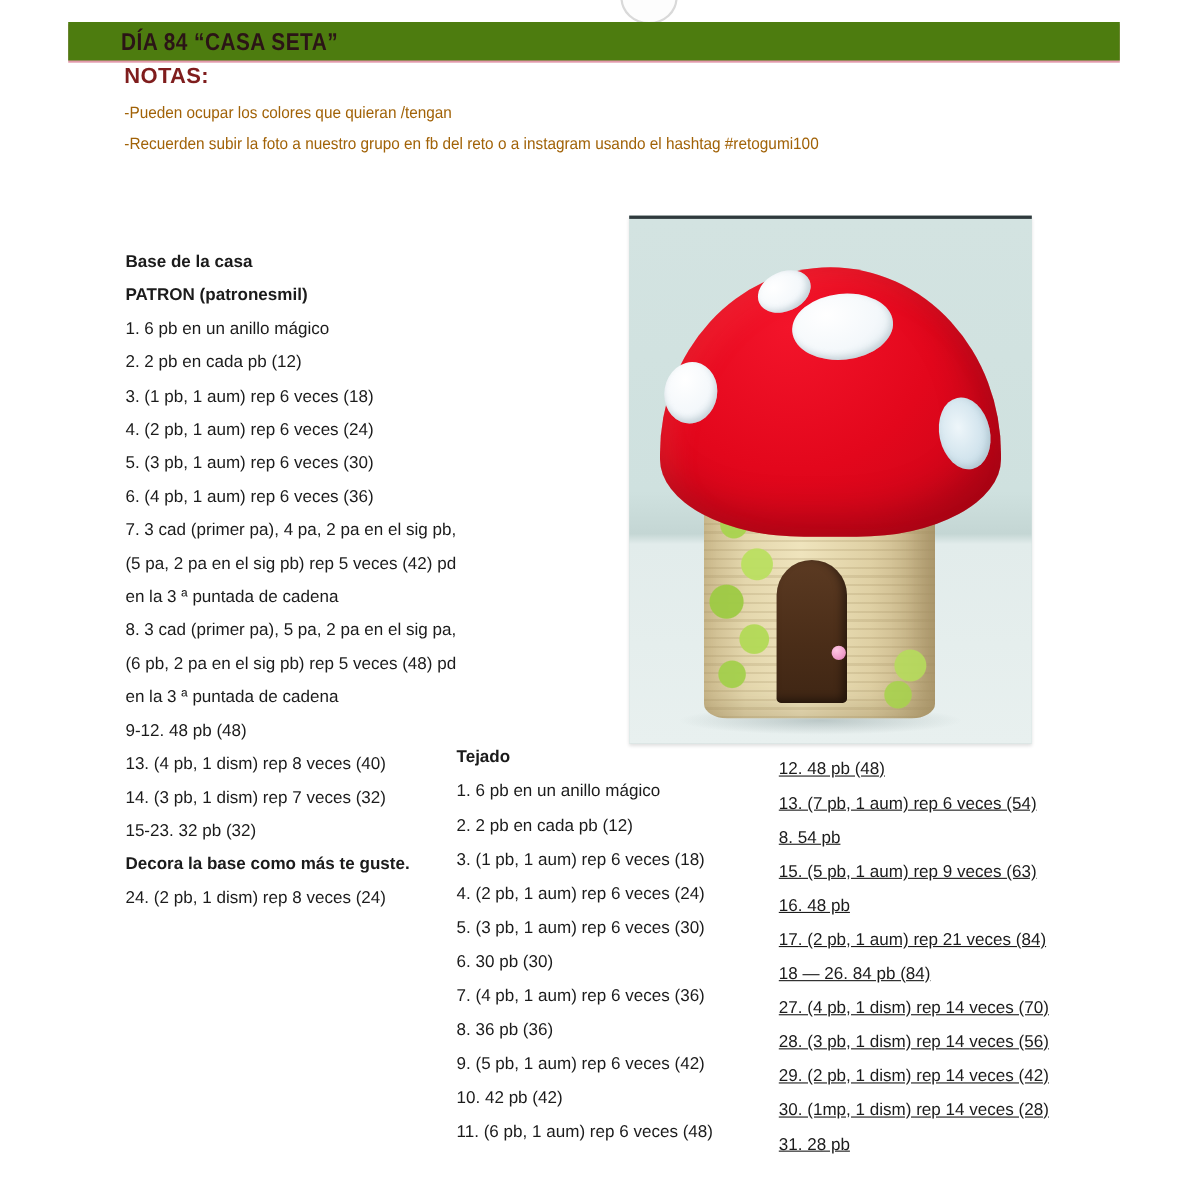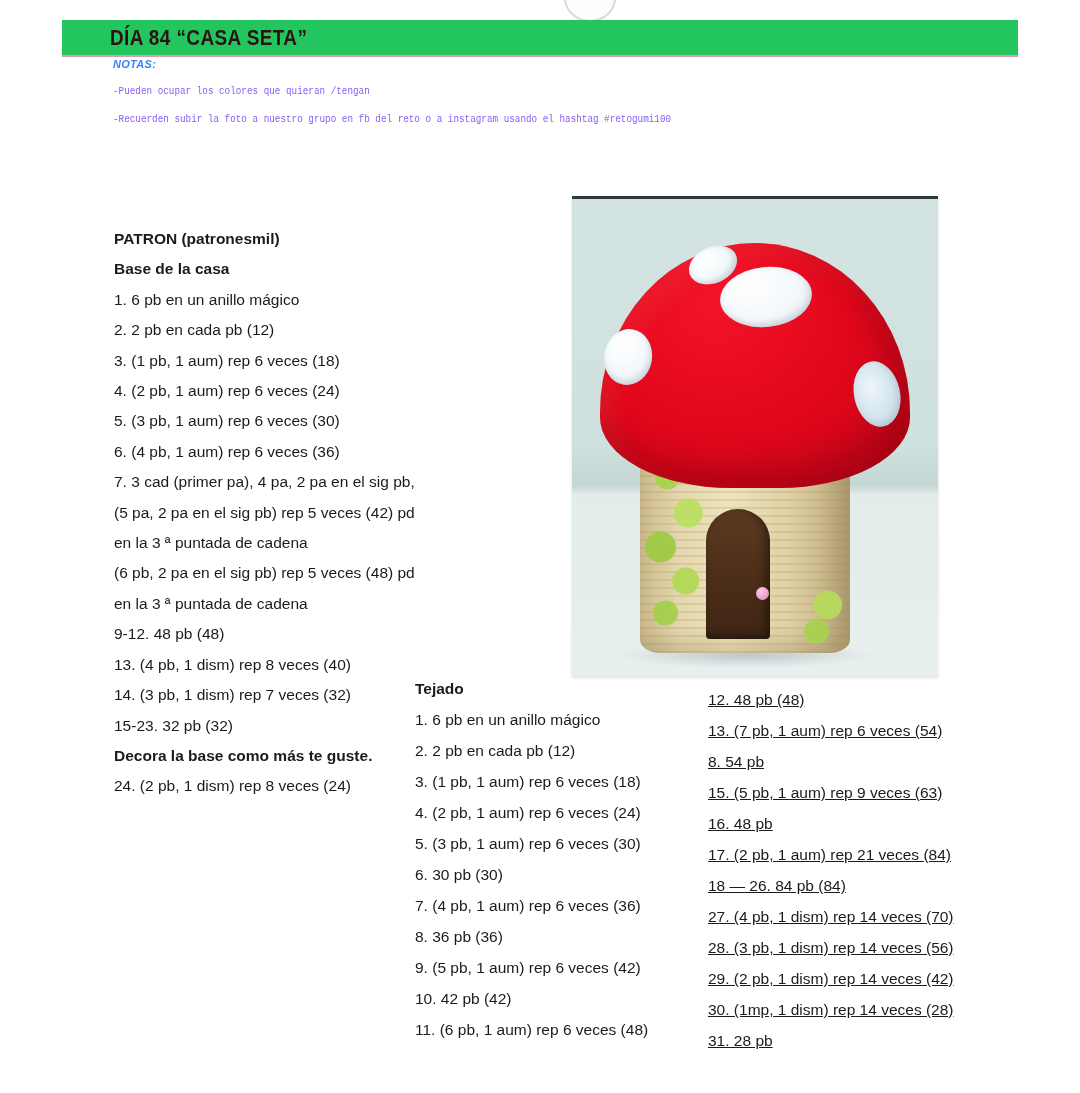--- a/index.html
+++ b/index.html
@@ -29,21 +29,21 @@
     background: #fdfdfd;
   }
 
   
   #header-band {
     position: absolute;
     left: 62px;
     top: 20px;
     width: 956px;
     height: 35px;
-    background: #22c55e;
+    background: #4d7c0f;
     box-shadow: 0 2px 0 0 rgba(190,30,70,0.45);
   }
   #header-title {
     position: absolute;
     left: 48px;
     top: 50%;
     transform: translateY(-50%);
     font-family: "Liberation Sans Narrow", "Liberation Sans", sans-serif;
     font-size: 22px;
     font-weight: 700;
@@ -55,34 +55,32 @@
   #header-title-inner { display: inline-block; transform: scaleX(0.86) translateY(0); transform-origin: left center; }
 
   
   #notes {
     position: absolute;
     left: 113px;
     top: 58px;
     width: 860px;
   }
   .notes-label {
-    font-size: 11px;
+    font-size: 20px;
     font-weight: 600;
     letter-spacing: .3px;
     margin: 0 0 9px 0;
-    color: #3b82f6;
-    font-style: italic;
+    color: #7f1d1d;
   }
   .note-line {
-    font-size: 10px;
+    font-size: 15px;
     line-height: 26px;
     margin: 0 0 2px 0;
-    color: #8b5cf6;
+    color: #a16207;
     white-space: nowrap;
-    font-family: Liberation Mono, monospace;
   }
   .cond { display: inline-block; transform: scaleX(0.93); transform-origin: left center; }
 
   
   #photo-frame {
     position: absolute;
     left: 572px;
     top: 196px;
     width: 366px;
     height: 477px;
@@ -222,31 +220,32 @@
   </div>
   <div id="cap">
     <div class="spot" id="spot1"></div>
     <div class="spot" id="spot2"></div>
     <div class="spot" id="spot3"></div>
     <div class="spot" id="spot4"></div>
   </div>
 </div>
 
 <div class="col" id="col-left">
+  <div class="p-line bold">Base de la casa</div>
   <div class="p-line bold">PATRON (patronesmil)</div>
-  <div class="p-line bold">Base de la casa</div>
   <div class="p-line">1. 6 pb en un anillo mágico</div>
   <div class="p-line">2. 2 pb en cada pb (12)</div>
   <div class="p-line">3. (1 pb, 1 aum) rep 6 veces (18)</div>
   <div class="p-line">4. (2 pb, 1 aum) rep 6 veces (24)</div>
   <div class="p-line">5. (3 pb, 1 aum) rep 6 veces (30)</div>
   <div class="p-line">6. (4 pb, 1 aum) rep 6 veces (36)</div>
   <div class="p-line">7. 3 cad (primer pa), 4 pa, 2 pa en el sig pb,</div>
   <div class="p-line">(5 pa, 2 pa en el sig pb) rep 5 veces (42) pd</div>
   <div class="p-line">en la 3 ª puntada de cadena</div>
+  <div class="p-line">8. 3 cad (primer pa), 5 pa, 2 pa en el sig pa,</div>
   <div class="p-line">(6 pb, 2 pa en el sig pb) rep 5 veces (48) pd</div>
   <div class="p-line">en la 3 ª puntada de cadena</div>
   <div class="p-line">9-12. 48 pb (48)</div>
   <div class="p-line">13. (4 pb, 1 dism) rep 8 veces (40)</div>
   <div class="p-line">14. (3 pb, 1 dism) rep 7 veces (32)</div>
   <div class="p-line">15-23. 32 pb (32)</div>
   <div class="p-line bold">Decora la base como más te guste.</div>
   <div class="p-line">24. (2 pb, 1 dism) rep 8 veces (24)</div>
 </div>
 

